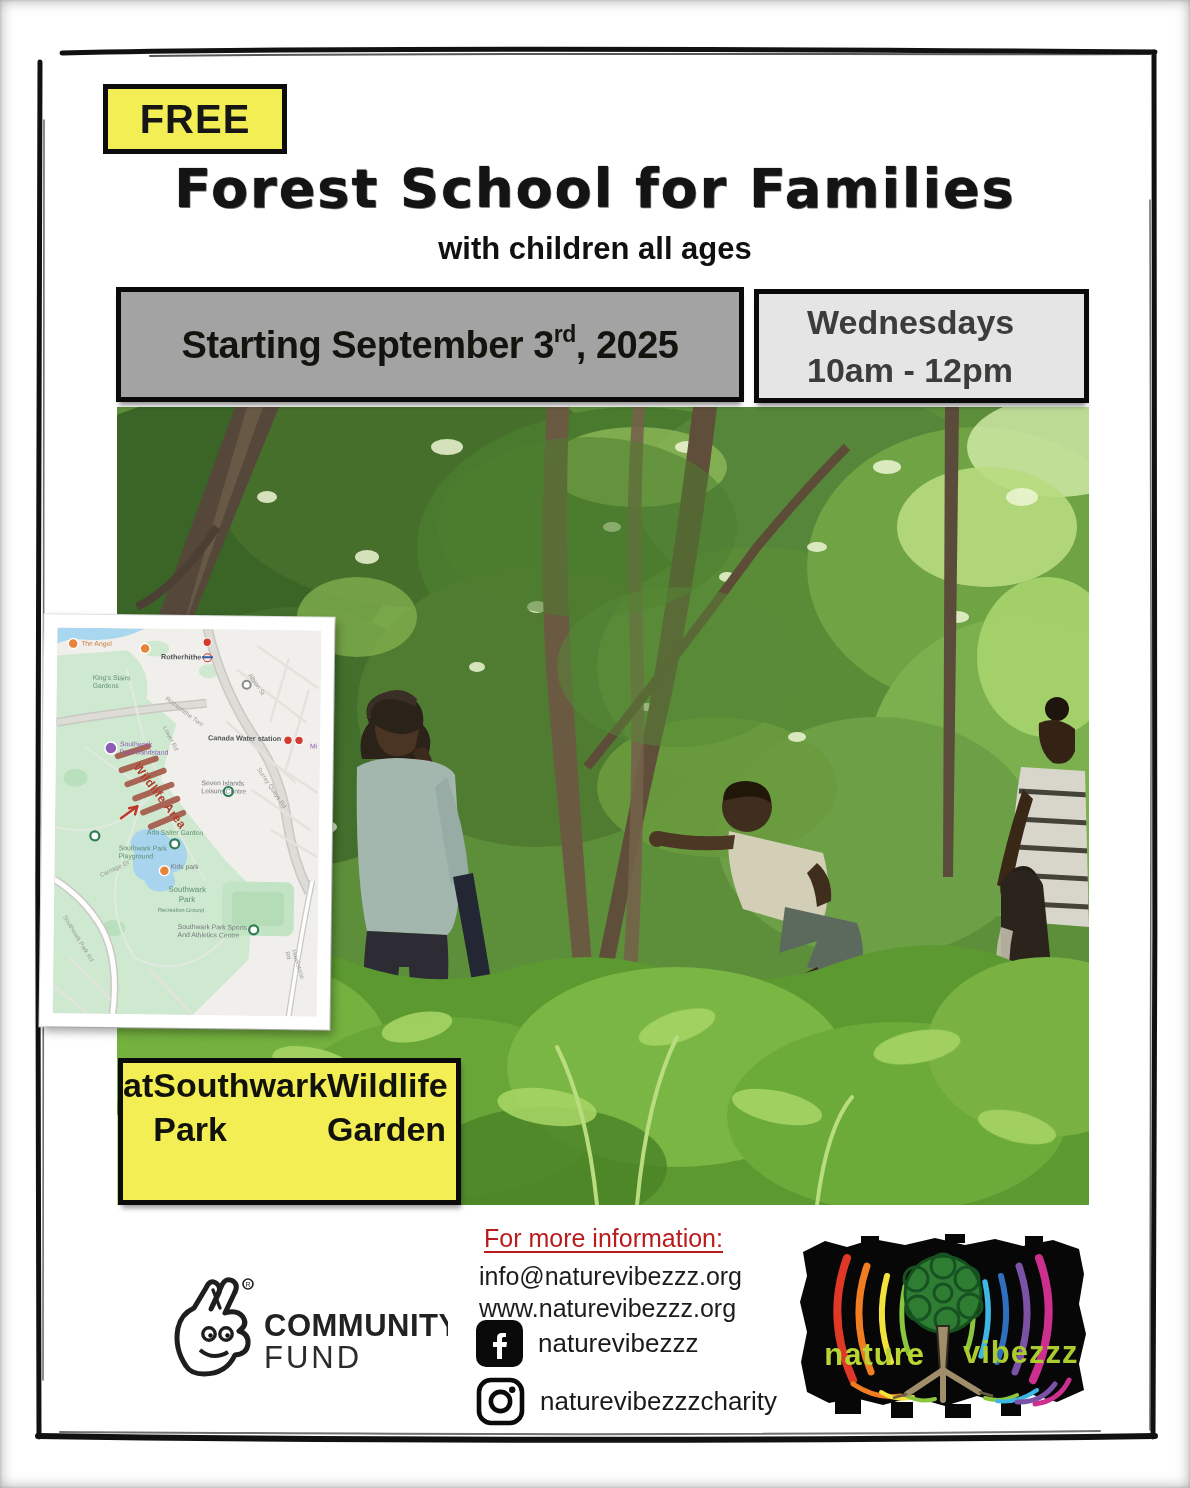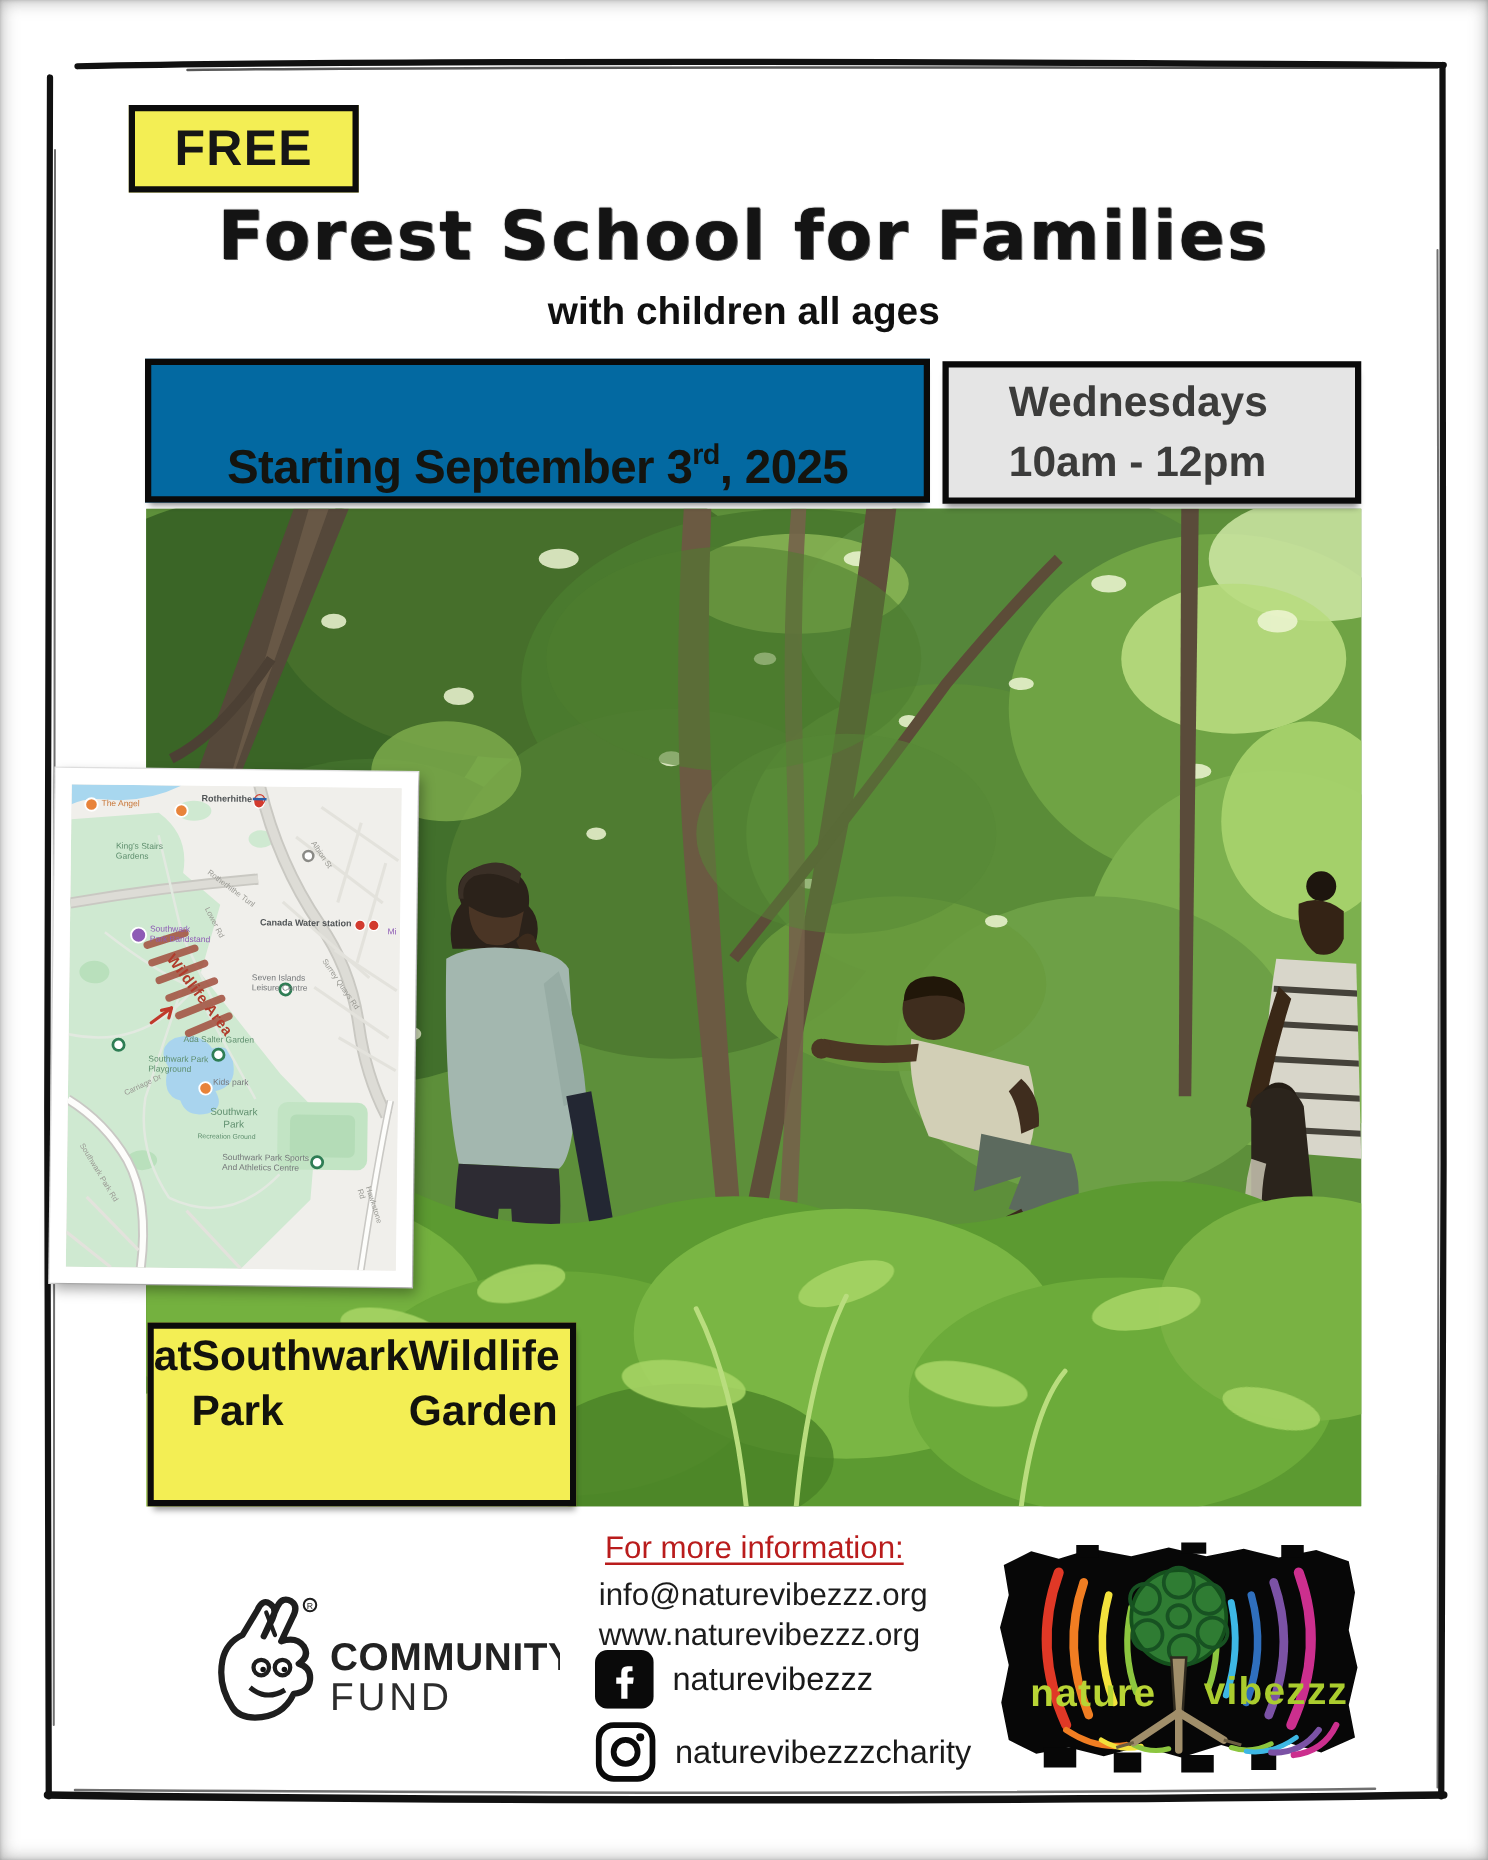--- a/index.html
+++ b/index.html
@@ -12,21 +12,21 @@
   .free-badge{position:absolute;left:103px;top:84px;width:184px;height:70px;box-sizing:border-box;
               background:#f3ee54;border:5px solid #0c0c0c;display:flex;align-items:center;justify-content:center;
               font-size:40px;font-weight:700;letter-spacing:1px;z-index:10;}
   .title{position:absolute;left:0;top:157px;width:100%;text-align:center;z-index:10;
          font-family:"DejaVu Sans",sans-serif;font-weight:700;font-size:54px;letter-spacing:2px;color:#141414;
          text-shadow:0 0 1px #000, 1px 1px 0 rgba(0,0,0,.55);}
   .subtitle{position:absolute;left:0;top:231px;width:100%;text-align:center;z-index:10;
             font-size:31px;font-weight:700;color:#101010;}
 
   .date-box{position:absolute;left:116px;top:287px;width:628px;height:115px;box-sizing:border-box;
-            background:#0369a1;border:5px solid #0a0a0a;display:flex;align-items:flex-end;justify-content:center;
+            background:#a3a3a3;border:5px solid #0a0a0a;display:flex;align-items:center;justify-content:center;
             font-size:38px;font-weight:700;color:#14140f;letter-spacing:-.5px;z-index:10;
             box-shadow:0 6px 5px -3px rgba(0,0,0,.45);}
   .date-box sup{font-size:23px;position:relative;top:-2px;}
   .time-box{position:absolute;left:754px;top:289px;width:335px;height:114px;box-sizing:border-box;
             background:#e5e5e5;border:5px solid #0a0a0a;display:flex;flex-direction:column;justify-content:center;
             padding-left:48px;font-size:34px;font-weight:700;color:#3c3c3b;line-height:1.42;z-index:10;
             box-shadow:0 6px 5px -3px rgba(0,0,0,.45);}
 
   .photo{position:absolute;left:117px;top:407px;width:972px;height:798px;z-index:5;background:#5d8f3a;}
   .photo svg{display:block;width:100%;height:100%;}
@@ -293,21 +293,21 @@
           <circle cx="55" cy="120" r="6" fill="#8e5bb5" stroke="#fff" stroke-width="1.5"></circle>
           <circle cx="190" cy="55" r="4" fill="#fff" stroke="#8a8a86" stroke-width="2"></circle>
           <g stroke="#fff" stroke-width="1">
             <circle cx="150" cy="13" r="4.2" fill="#d23b2f"></circle>
             <circle cx="232" cy="110" r="4.2" fill="#d23b2f"></circle>
             <circle cx="243" cy="110" r="4.2" fill="#d23b2f"></circle>
           </g>
         </g>
       </svg>
 
-      <div class="mlabel station" style="left:104px;top:6px;"><span>Rotherhithe</span><span class="roundel"></span></div>
+      <div class="mlabel station" style="left:104px;top:24px;"><span>Rotherhithe</span><span class="roundel"></span></div>
       <div class="mlabel poi-orange" style="left:24px;top:12px;">The Angel</div>
       <div class="mlabel park" style="left:36px;top:46px;">King's Stairs
 Gardens</div>
       <div class="mlabel station" style="left:152px;top:105px;">Canada Water station</div>
       <div class="mlabel poi-purple" style="left:64px;top:112px;">Southwark
 Park Bandstand</div>
       <div class="mlabel" style="left:146px;top:150px;">Seven Islands
 Leisure Centre</div>
       <div class="mlabel poi-purple" style="left:254px;top:112px;">Mi</div>
       <div class="mlabel park" style="left:92px;top:200px;">Ada Salter Garden</div>

